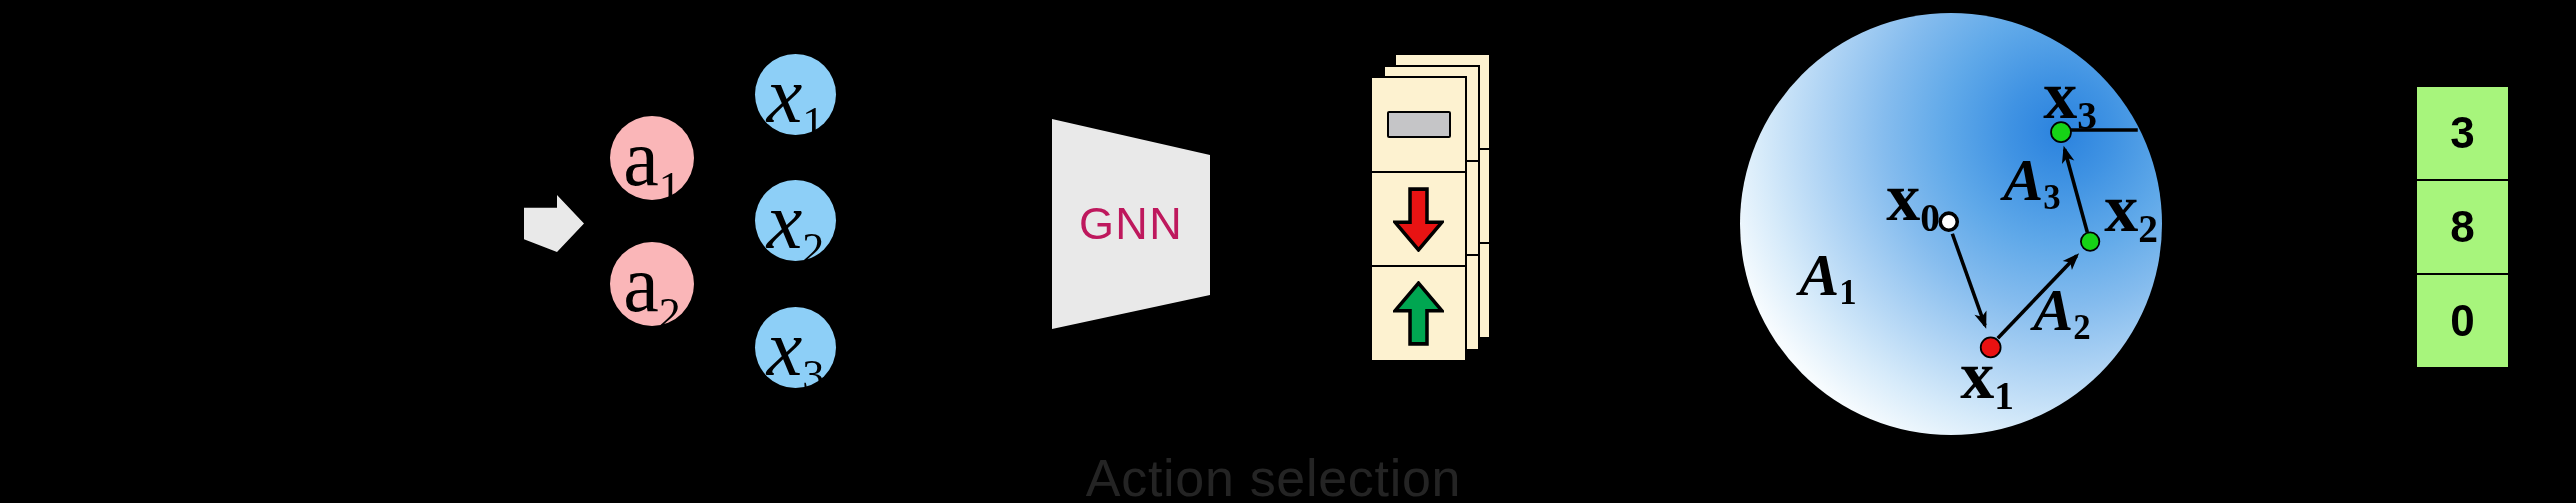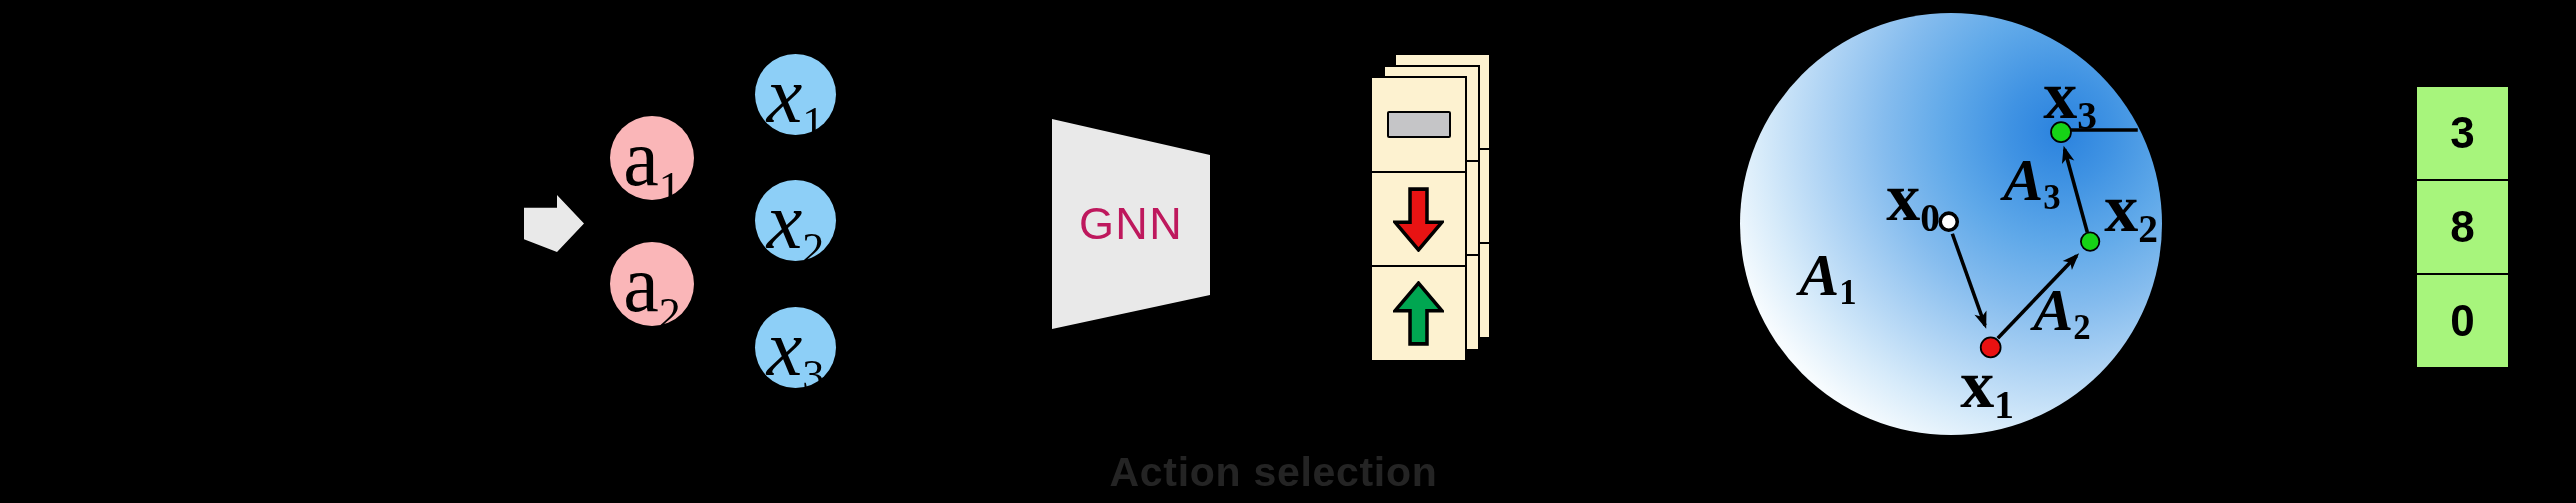--- a/index.html
+++ b/index.html
@@ -33,37 +33,37 @@
         box-sizing:border-box;display:flex;flex-direction:column;}
   .card .cell{flex:1;display:flex;align-items:center;justify-content:center;}
   .card .cell + .cell{border-top:2.1px solid #000;}
   #card-back{left:1394px;top:53px;}
   #card-mid{left:1383px;top:65px;}
   #card-front{left:1370px;top:76px;}
   #noop-bar{width:60px;height:23px;background:#c5c5c7;border:2.8px solid #000;border-radius:2.1px;}
 
   
   #caption{position:absolute;left:1025px;top:452px;width:497px;text-align:center;
-           font-size:41px;font-weight:bold;color:#242424;letter-spacing:0.7px;line-height:1;}
+           font-size:52px;font-weight:normal;color:#242424;letter-spacing:0.7px;line-height:1;}
 
   
   #state-circle{position:absolute;left:1740px;top:12.8px;width:422px;height:422px;border-radius:50%;
     background:radial-gradient(circle at 76% 28%,
       #2a82de 0%, #4093e3 12%, #60a9e9 26%, #85bcee 40%,
       #aed3f4 54%, #d7ebfa 68%, #f6fbfe 79%, #ffffff 86%);}
   #trajectory{position:absolute;left:1705px;top:0;width:506px;height:503px;}
 
   
   .mlabel{position:absolute;transform:translate(-50%,-50%);color:#000;line-height:1;
           font-family:"Liberation Serif",serif;white-space:nowrap;}
   .mpt{font-weight:bold;font-size:68px;}
   .mact{font-weight:bold;font-style:italic;font-size:60px;}
   .mlabel .sub{font-size:0.58em;font-style:normal;vertical-align:-0.28em;}
   #lbl-x0{left:1913px;top:173px;margin-top:28px;}
-  #lbl-x1{left:1987px;top:388px;text-align:center;}
+  #lbl-x1{left:1987px;top:379px;text-align:center;}
   #lbl-x2{left:2131px;top:212px;}
   #lbl-x3{left:2070px;top:99px;}
   #lbl-a1{left:1828px;top:278px;}
   #lbl-a2{left:2062px;top:313px;text-align:right;}
   #lbl-a3{left:2032px;top:183px;}
 
   
   #result{position:absolute;left:2415px;top:85px;width:95px;height:284px;background:#a7f57c;
           border:2.8px solid #000;box-sizing:border-box;display:flex;flex-direction:column;}
   #result .rcell{flex:1;display:flex;align-items:center;justify-content:center;

